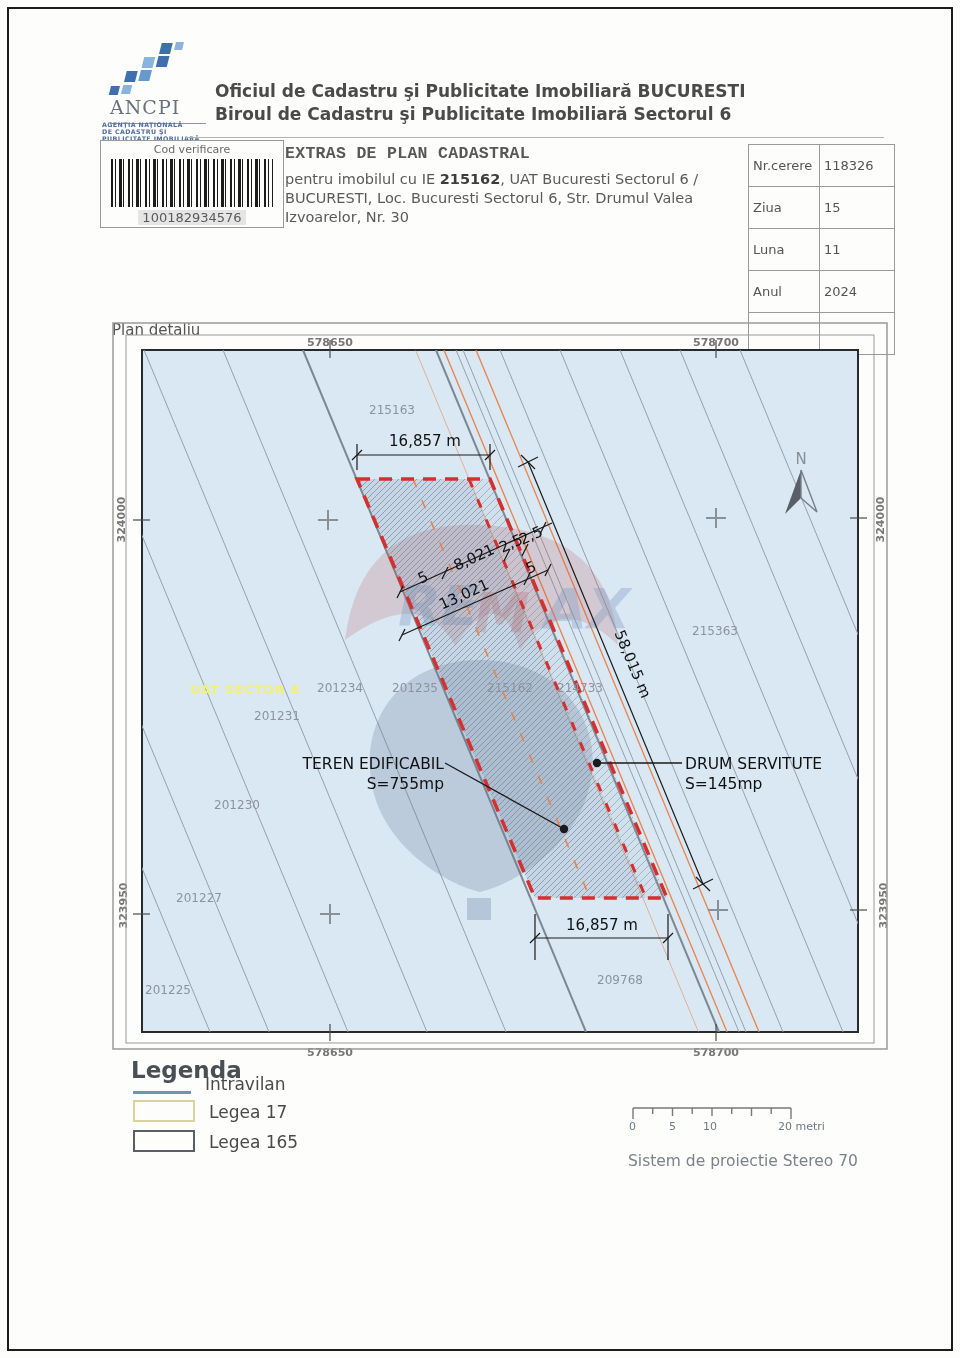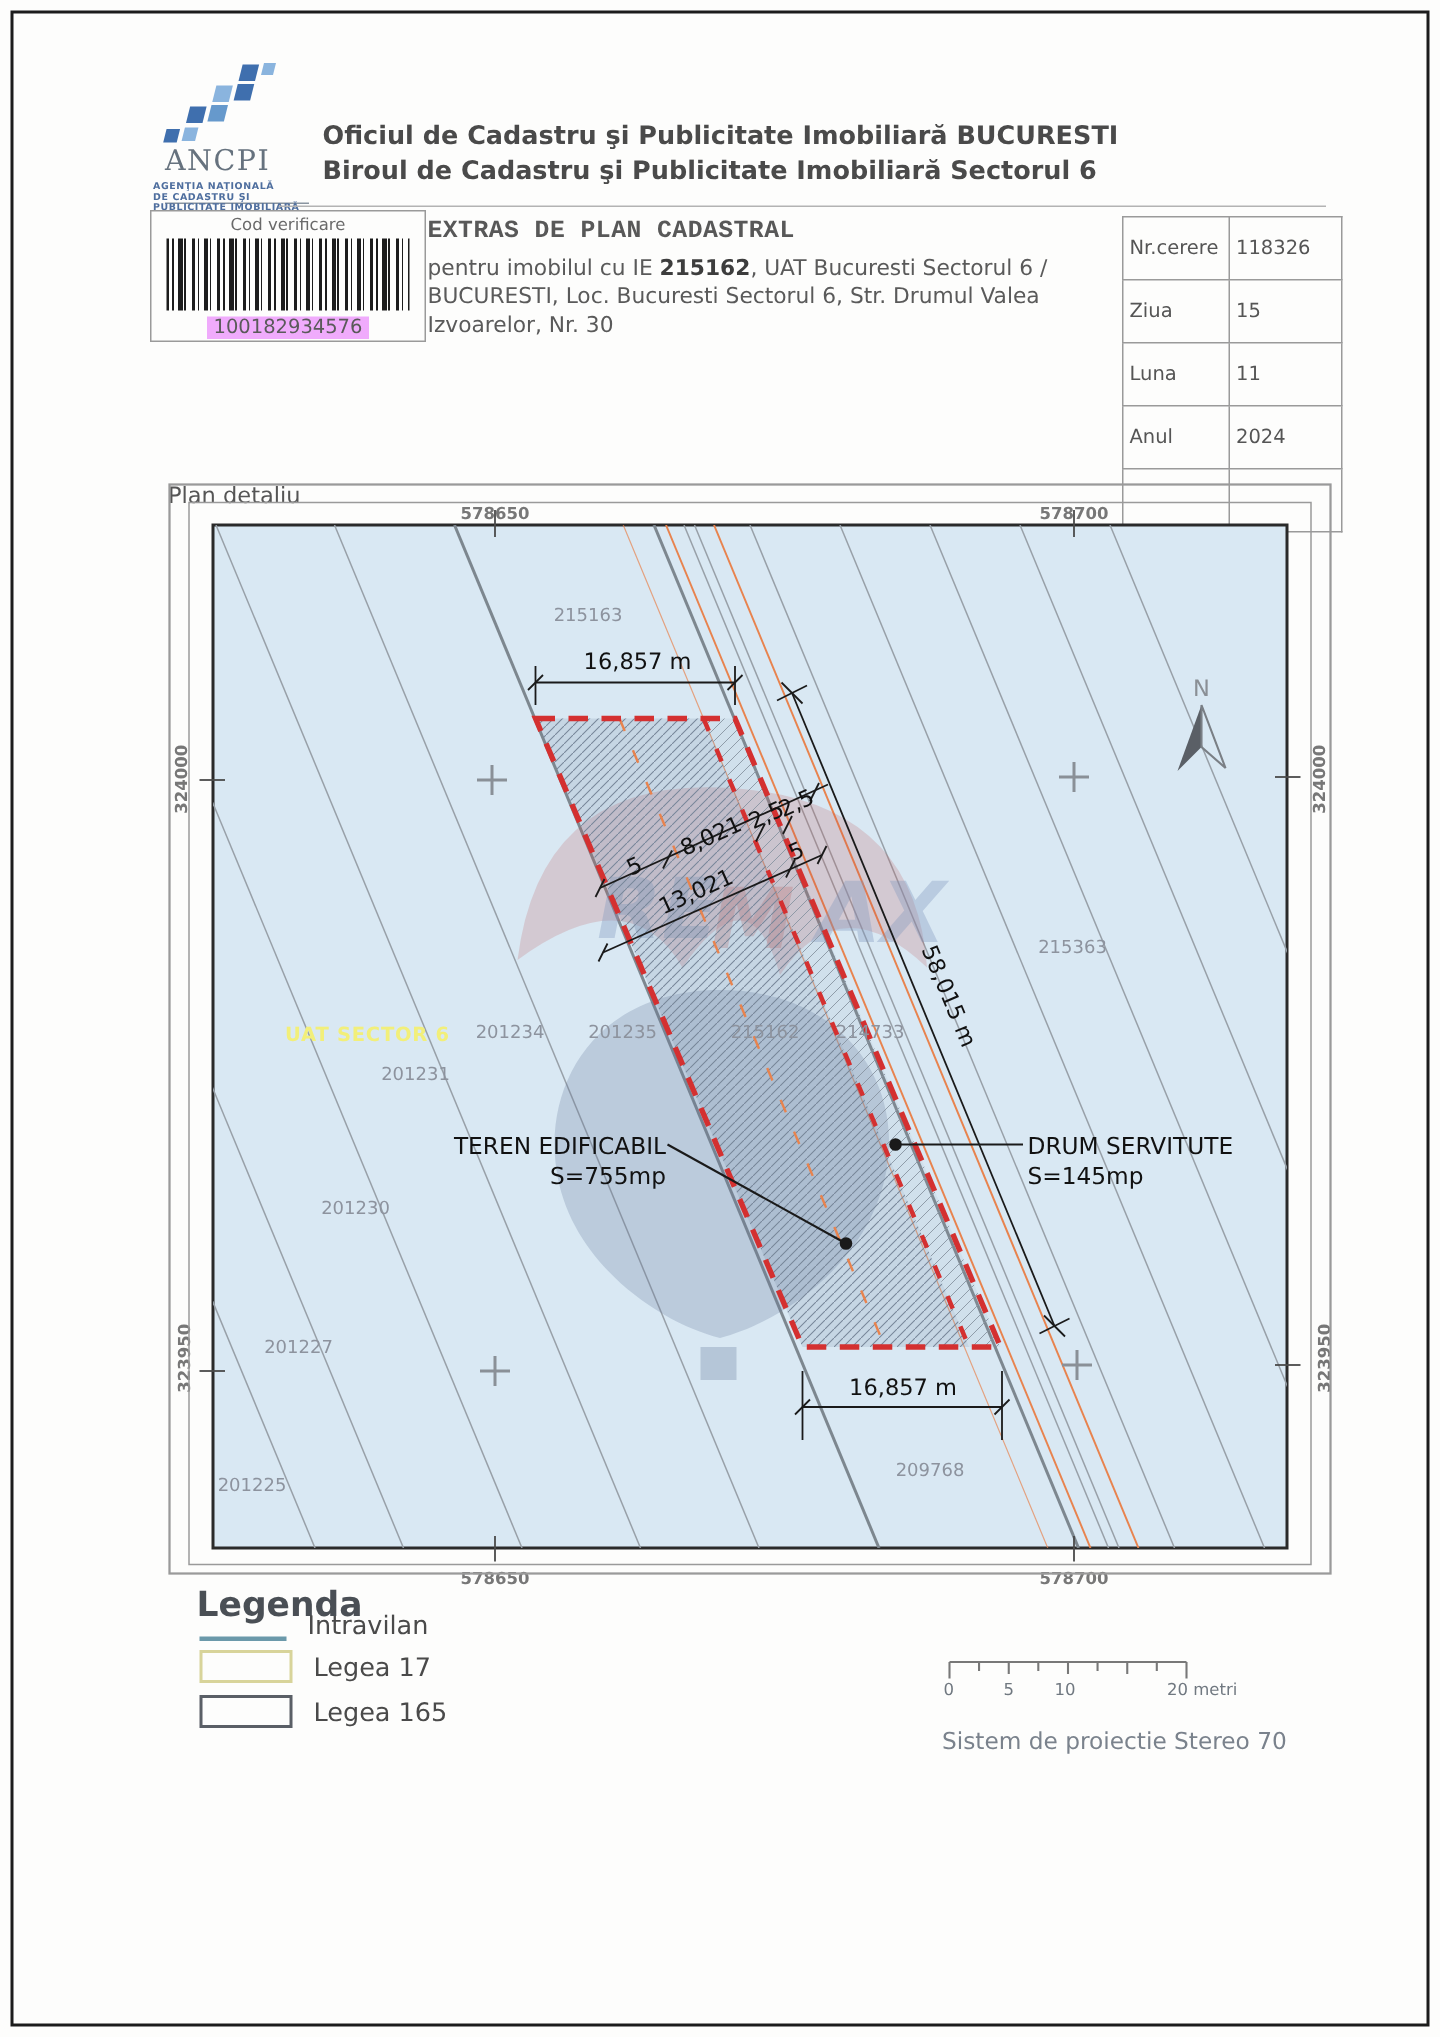--- a/index.html
+++ b/index.html
@@ -6,30 +6,30 @@
   .page{
     position:relative;width:960px;height:1358px;background:#fdfdfc;
     font-family:"DejaVu Sans","Liberation Sans",sans-serif;color:#444;
     overflow:hidden;margin:0 auto;
   }
   .page-border{position:absolute;left:7px;top:7px;right:7px;bottom:7px;border:2px solid #1c1c1c;pointer-events:none;}
   .abs{position:absolute;}
   
   .org-title{left:215px;top:80px;width:560px;font-size:17px;font-weight:600;color:#4a4a4a;line-height:1.35;}
   .logo-acronym{left:110px;top:96px;width:96px;font-family:"DejaVu Serif","Liberation Serif",serif;
-    font-size:19px;letter-spacing:1px;color:#66727e;border-bottom:1.5px solid #8a95a0;padding-bottom:17px;}
+    font-size:19px;letter-spacing:1px;color:#66727e;border-bottom:1.5px solid #8a95a0;padding-bottom:5px;}
   .logo-sub{left:102px;top:121px;width:120px;font-size:6.3px;font-weight:bold;color:#4e6e9e;
     letter-spacing:.4px;line-height:1.15;text-transform:uppercase;}
   .hr1{left:186px;top:137px;width:698px;height:0;border-top:1.5px solid #b3b3b3;}
   
   .code-box{left:100px;top:140px;width:182px;height:86px;border:1px solid #9a9a9a;text-align:center;}
   .code-label{font-size:11px;color:#6a6a6a;margin-top:2px;}
   .barcode{margin:3px auto 0;width:162px;height:48px;
     background:repeating-linear-gradient(90deg,#1c1c1c 0 2px,transparent 2px 4px,#1c1c1c 4px 5px,transparent 5px 8px,#1c1c1c 8px 11px,transparent 11px 12px,#1c1c1c 12px 13px,transparent 13px 17px);}
-  .code-number{display:inline-block;background:#f0abfc;margin-top:-10px;padding:0 4px;font-size:13px;color:#5a5a5a;position:relative;}
+  .code-number{display:inline-block;background:#e5e5e5;margin-top:-10px;padding:0 4px;font-size:13px;color:#5a5a5a;position:relative;}
   
   .extras-title{left:285px;top:144px;width:420px;font-size:16.5px;font-weight:600;color:#585858;letter-spacing:.3px;font-family:Liberation Mono, monospace;}
   .extras-sub{left:285px;top:170px;width:416px;font-size:14.5px;color:#5a5a5a;line-height:1.32;}
   .extras-sub b{color:#3d3d3d;}
   
   table.req{left:748px;top:144px;position:absolute;border-collapse:collapse;font-size:13px;color:#555;}
   table.req td{border:1px solid #9a9a9a;padding:12px 4px;height:17px;}
   td.req-label{width:62px;}
   td.req-value{width:66px;}
   td.req-empty{height:11px;border-top:none;}

